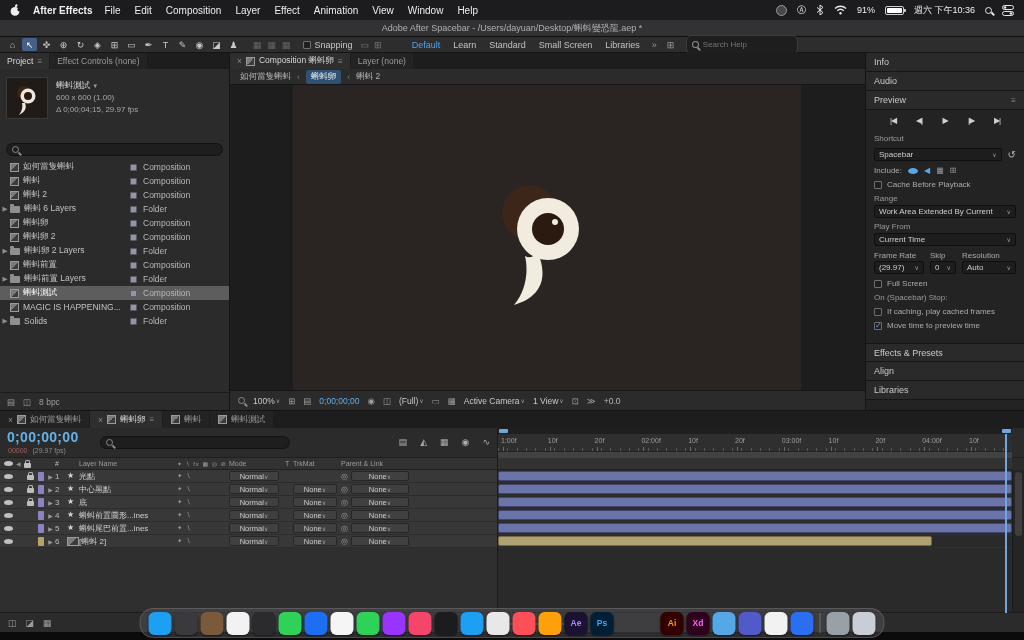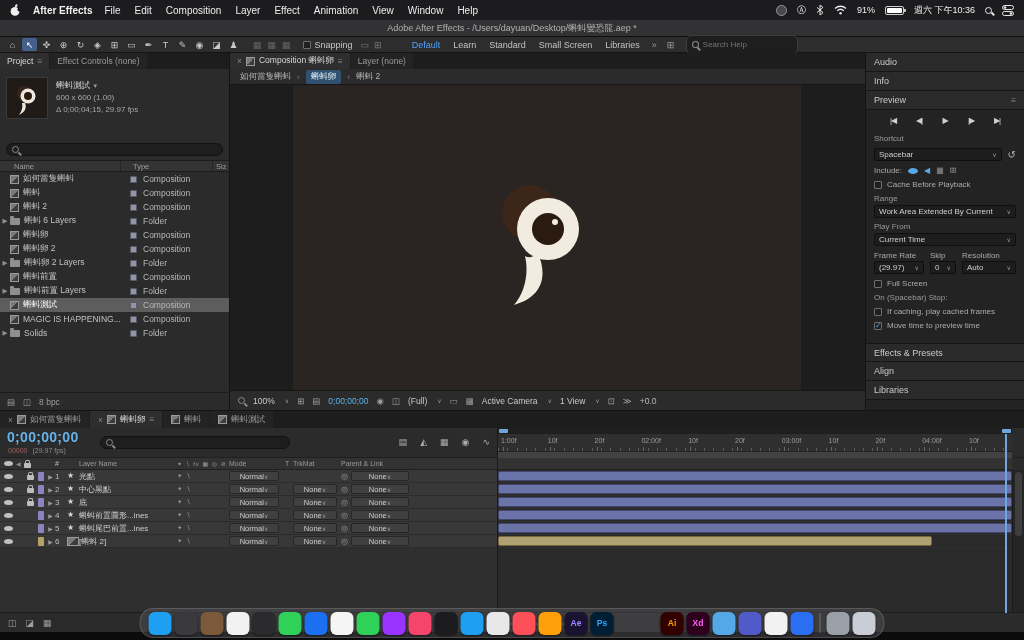--- a/index.html
+++ b/index.html
@@ -75,21 +75,21 @@
 
 
 .comp-panel{position:absolute;left:230px;top:53px;width:636px;height:357px;background:#1d1d1d;border-right:1px solid #141414}
 .cbread{height:16px;background:#2b2b2b;border-bottom:1px solid #161616;display:flex;align-items:center;gap:6px;padding:0 10px;font-size:8.5px;color:#b5b5b5}
 .crumb-chip{background:#30516f;color:#e9f3fd;border-radius:2px;padding:1px 5px}
 .csep{color:#7d7d7d}
 .cviewport{position:absolute;top:32px;left:0;right:0;bottom:20px;background:#1d1d1d;overflow:hidden}
 .canvas{position:absolute;left:63px;top:0;width:508px;height:100%;background:#2a2423}
 .cfoot{position:absolute;bottom:0;left:0;width:100%;height:20px;background:#2b2b2b;border-top:1px solid #161616;display:flex;align-items:center;gap:8px;padding:0 8px;font-size:8.5px;color:#b9b9b9;white-space:nowrap;overflow:hidden}
 .cfoot .blue{color:#5fb0e8}
-.ddl{display:inline-flex;align-items:center;gap:10px;color:#c9c9c9}
+.ddl{display:inline-flex;align-items:center;gap:1px;color:#c9c9c9}
 .ddc{font-size:6px;color:#9a9a9a}
 .gico{color:#9f9f9f}
 
 
 .right-panel{position:absolute;left:866px;top:53px;width:158px;height:357px;background:#232323;overflow:hidden}
 .rp-head{height:19px;display:flex;align-items:center;justify-content:space-between;padding:0 8px;background:#2a2a2a;border-bottom:1px solid #161616;color:#c9c9c9;font-size:9px}
 .rp-gap{margin-top:13px;border-top:1px solid #161616}
 .rp-body{padding:3px 8px 0;font-size:8px;color:#a9a9a9}
 .transport{display:flex;justify-content:space-between;padding:3px 12px 5px;color:#d0d0d0;font-size:8px}
 .transport span{min-width:14px;text-align:center;letter-spacing:-1px}
@@ -217,21 +217,21 @@
             <rect x="0.5" y="0.5" width="11" height="4" rx="2" stroke="#e8e8e8" fill="none"></rect>
             <circle cx="3" cy="2.5" r="1.3" fill="#e8e8e8"></circle>
             <rect x="0.5" y="6.5" width="11" height="4" rx="2" stroke="#e8e8e8" fill="none"></rect>
             <circle cx="9" cy="8.5" r="1.3" fill="#e8e8e8"></circle>
           </svg>
       </span>
     </span>
   </div>
 
   <div class="titlebar">
-    <span>Adobe After Effects - /Users/dayuan/Desktop/蝌蚪變恐龍.aep *</span>
+    <span>Adobe After Spacebar - /Users/dayuan/Desktop/蝌蚪變恐龍.aep *</span>
   </div>
 
   <div class="toolsbar">
     <span class="toolicons">
         <span class="tool">⌂</span>
         <span class="tool active">↖</span>
         <span class="tool">✜</span>
         <span class="tool">⊕</span>
         <span class="tool">↻</span>
         <span class="tool">◈</span>
@@ -295,25 +295,20 @@
       <div class="pmeta">
         <div><span class="nm">蝌蚪測試</span>
           <span style="font-size:6px;color:#9a9a9a">▼</span></div>
         <div>600 x 600 (1.00)</div>
         <div>Δ 0;00;04;15, 29.97 fps</div>
       </div>
     </div>
     <div class="psearch">
       <span class="mag dark"></span>
     </div>
-    <div class="phead">
-      <span class="ph-name">Name</span>
-      <span class="ph-type">Type</span>
-      <span class="ph-size">Siz</span>
-    </div>
     <div class="plist">
         <div class="proj-row">
           <span class="tw"></span>
           <span class="pi pi-comp"></span>
           <span class="pname">如何當隻蝌蚪</span>
           <span class="pchip"></span>
           <span class="ptype">Composition</span>
         </div>
         <div class="proj-row">
           <span class="tw"></span>
@@ -456,24 +451,24 @@
         <span class="ddc">∨</span>
       </span>
       <span class="gico">⊡</span>
       <span class="gico">≫</span>
       <span>+0.0</span>
     </div>
   </div>
 
   <div class="right-panel">
     <div class="rp-head">
+      <span>Info</span>
+    </div>
+    <div class="rp-head">
       <span>Audio</span>
-    </div>
-    <div class="rp-head">
-      <span>Info</span>
     </div>
     <div class="rp-head">
       <span>Preview</span>
       <span class="pmenu">≡</span>
     </div>
     <div class="rp-body">
       <div class="transport">
           <span>|◀</span>
           <span>◀|</span>
           <span>▶</span>

